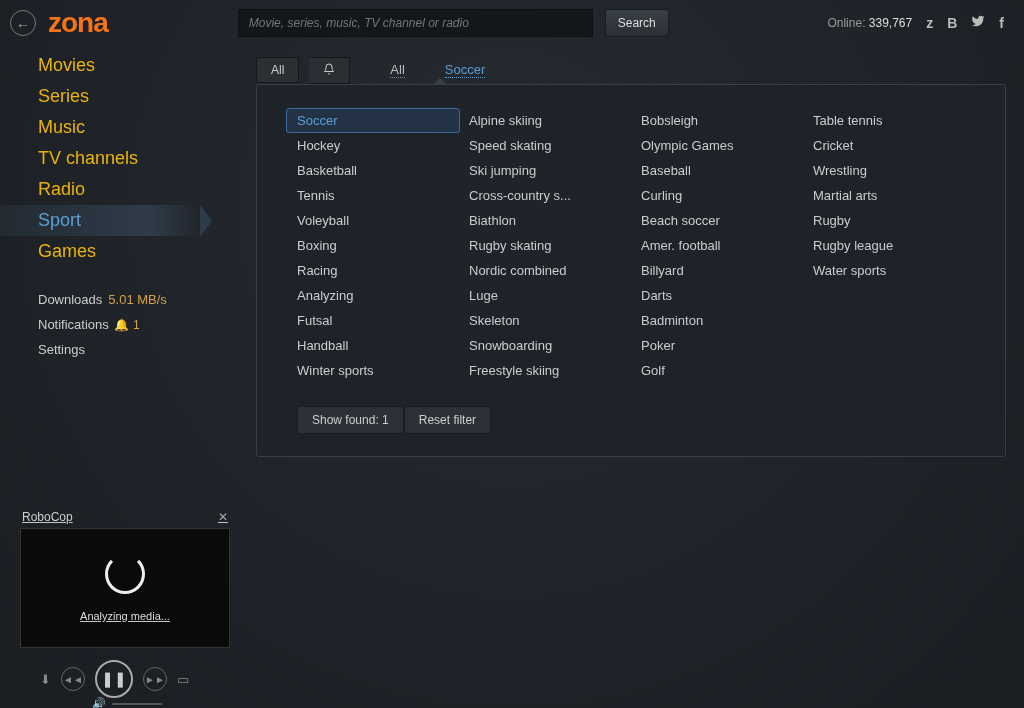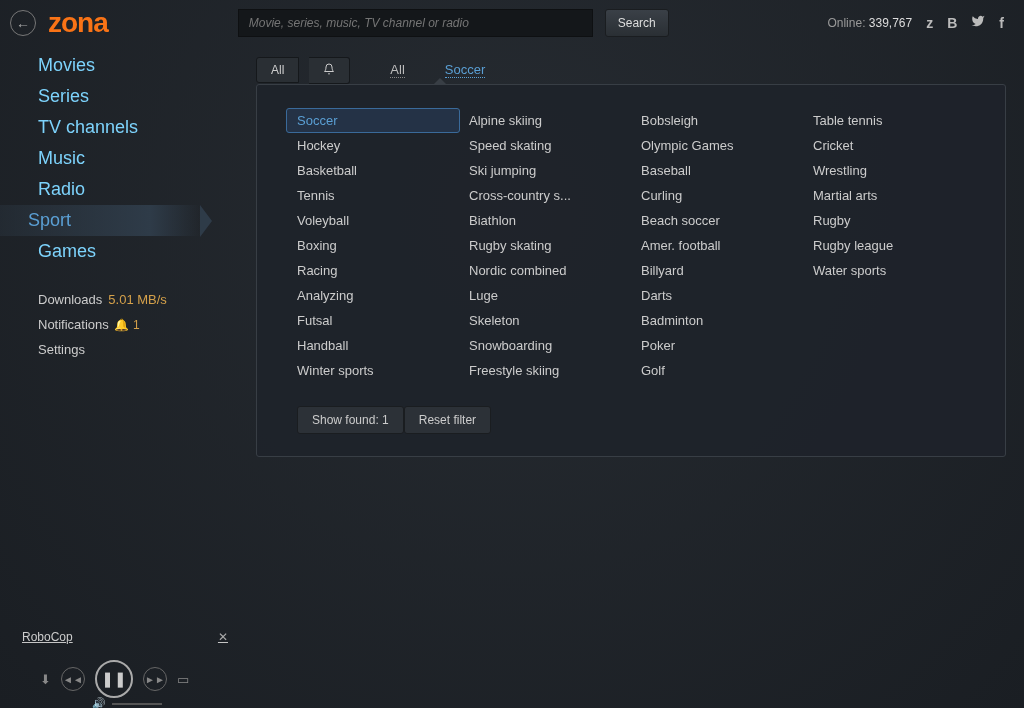--- a/index.html
+++ b/index.html
@@ -70,28 +70,28 @@
 
 
 .sidebar {
   position: absolute;
   left: 0; top: 50px;
   width: 200px;
   padding-left: 38px;
 }
 .nav-item {
   font-size: 18px;
-  color: #7dd3fc;
+  color: #eab308;
   padding: 5px 0;
   cursor: pointer;
 }
 .nav-item.active {
   color: #5a9fd4;
   background: linear-gradient(90deg, rgba(40,50,60,0.5), rgba(50,65,80,0.8) 75%, transparent);
-  margin-left: -38px; padding-left: 28px;
+  margin-left: -38px; padding-left: 38px;
   position: relative;
   width: 200px;
 }
 .nav-item.active::after {
   content: '';
   position: absolute;
   right: -12px; top: 0;
   border-top: 16px solid transparent;
   border-bottom: 16px solid transparent;
   border-left: 12px solid rgba(50,65,80,0.8);
@@ -269,22 +269,22 @@
         </svg>
     </span>
     <span class="social-icon">f</span>
   </div>
 </div>
 
 <div class="sidebar">
   <div id="nav-list">
       <div class="nav-item">Movies</div>
       <div class="nav-item">Series</div>
+      <div class="nav-item">Music</div>
       <div class="nav-item">TV channels</div>
-      <div class="nav-item">Music</div>
       <div class="nav-item">Radio</div>
       <div class="nav-item active">Sport</div>
       <div class="nav-item">Games</div>
     </div>
   <div class="sub-section">
     <div class="sub-item">
       <span>Downloads</span><span class="dl-speed">5.01 MB/s</span>
     </div>
     <div class="sub-item">
       <span>Notifications</span><span class="notif-badge">🔔 <span>1</span></span>
@@ -351,20 +351,24 @@
     <button class="footer-btn">Show found: 1</button>
     <button class="footer-btn">Reset filter</button>
   </div>
 </div>
 
 <div class="player">
   <div class="player-head">
     <span>RoboCop</span>
     <span class="player-close">✕</span>
   </div>
+  <div class="player-video">
+    <div class="spinner"></div>
+    <div class="player-status">Analyzing media...</div>
+  </div>
 </div>
 
 <div class="controls">
   <span class="ctrl-icon">⬇</span>
   <div class="ctrl-round">◄◄</div>
   <div class="ctrl-pause">❚❚</div>
   <div class="ctrl-round">►►</div>
   <span class="ctrl-icon">▭</span>
 </div>
 <div class="volume">

